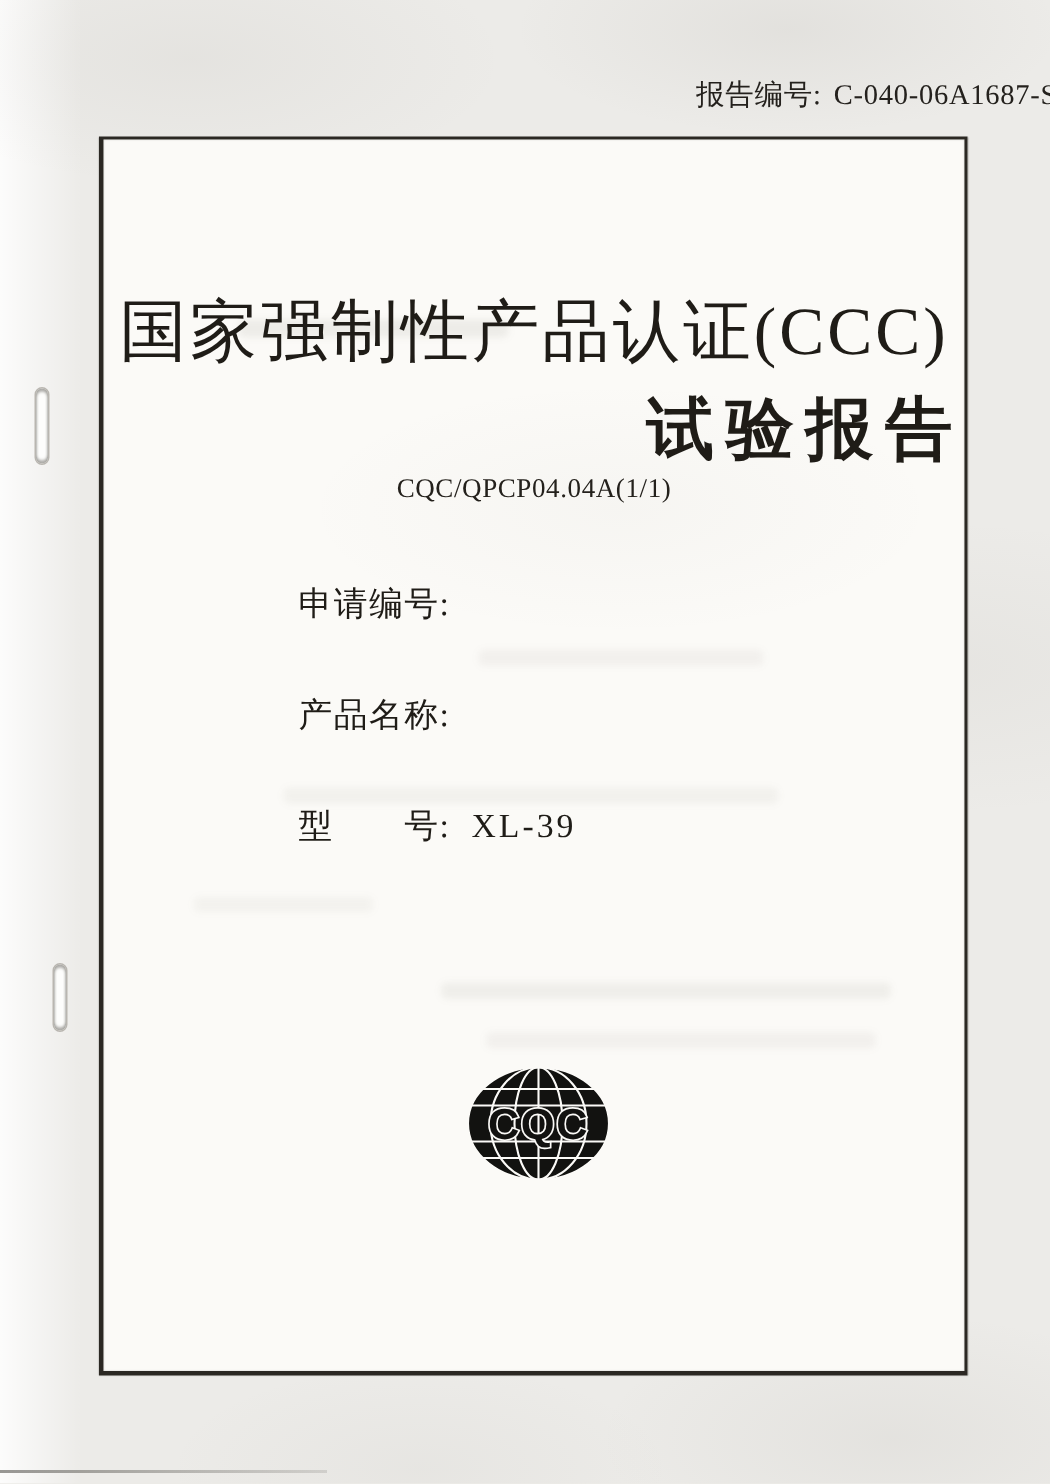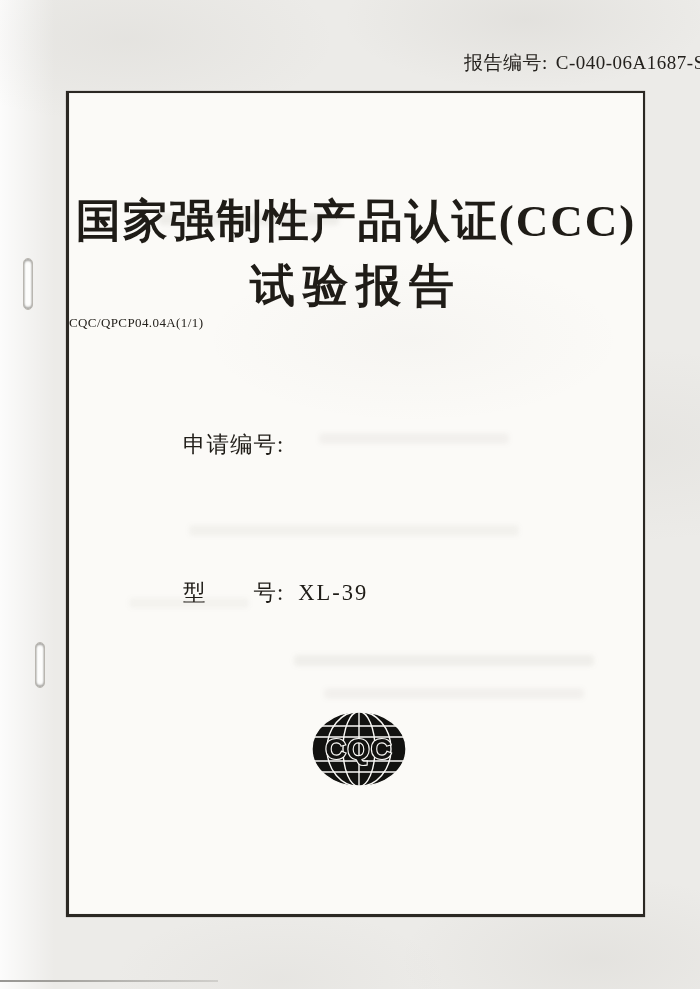--- a/index.html
+++ b/index.html
@@ -68,53 +68,53 @@
     background:
       radial-gradient(ellipse 300px 120px at 60% 30%, rgba(130,125,115,0.04), transparent 70%),
       #fbfaf7;
   }
 
   .title-line1 {
     position: absolute;
     top: 98px; left: 0; width: 100%;
     text-align: center;
     font-size: 45px;
-    font-weight: 700;
+    font-weight: 400;
     letter-spacing: 2px;
     color: #1f1c17;
     white-space: nowrap;
   }
   .title-line2 {
     position: absolute;
     top: 163px; left: 0; width: 100%;
-    text-align: center;
+    text-align: right;
     font-size: 45px;
     font-weight: 600;
     letter-spacing: 8px;
     color: #1f1c17;
   }
   .doc-code {
     position: absolute;
     top: 222px; left: 0; width: 100%;
-    font-size: 13px;
+    text-align: center;
+    font-size: 18px;
     letter-spacing: 0.4px;
     color: #24211c;
   }
 
   
   .fields { position: absolute; left: 114px; top: 0; width: 440px; }
   .field-row {
     position: absolute;
-    left: 0;
+    left: 16px;
     display: flex;
     align-items: baseline;
     white-space: nowrap;
     color: #1f1c17;
     font-size: 22.5px;
-    margin-top: 42px;
   }
   .field-row .label { letter-spacing: 1px; margin-right: 14px; }
   .field-row .value { letter-spacing: 1px; }
   .field-row.row-0 { top: 294px; }
   .field-row.row-0 .value { letter-spacing: 3px; }
   .field-row.row-1 { top: 368px; }
   .field-row.row-2 { top: 442px; justify-content: flex-end; }
   .field-row.row-2 .value { letter-spacing: 2px; }
   .field-row.row-3 { top: 510px; }
 
@@ -162,20 +162,21 @@
 
     <div class="title-line1">国家强制性产品认证(CCC)</div>
     <div class="title-line2">试验报告</div>
     <div class="doc-code">CQC/QPCP04.04A(1/1)</div>
 
     <div class="fields">
       <div class="field-row row-0">
         <span class="label">申请编号:</span>
       </div>
       <div class="field-row row-1">
+        <span class="label">产品名称:</span>
       </div>
       <div class="field-row row-2">
         <span class="label">型　　号:</span>
         <span class="value">XL-39</span>
       </div>
       <div class="field-row row-3">
       </div>
     </div>
 
     <svg class="logo" viewBox="0 0 98 82">

